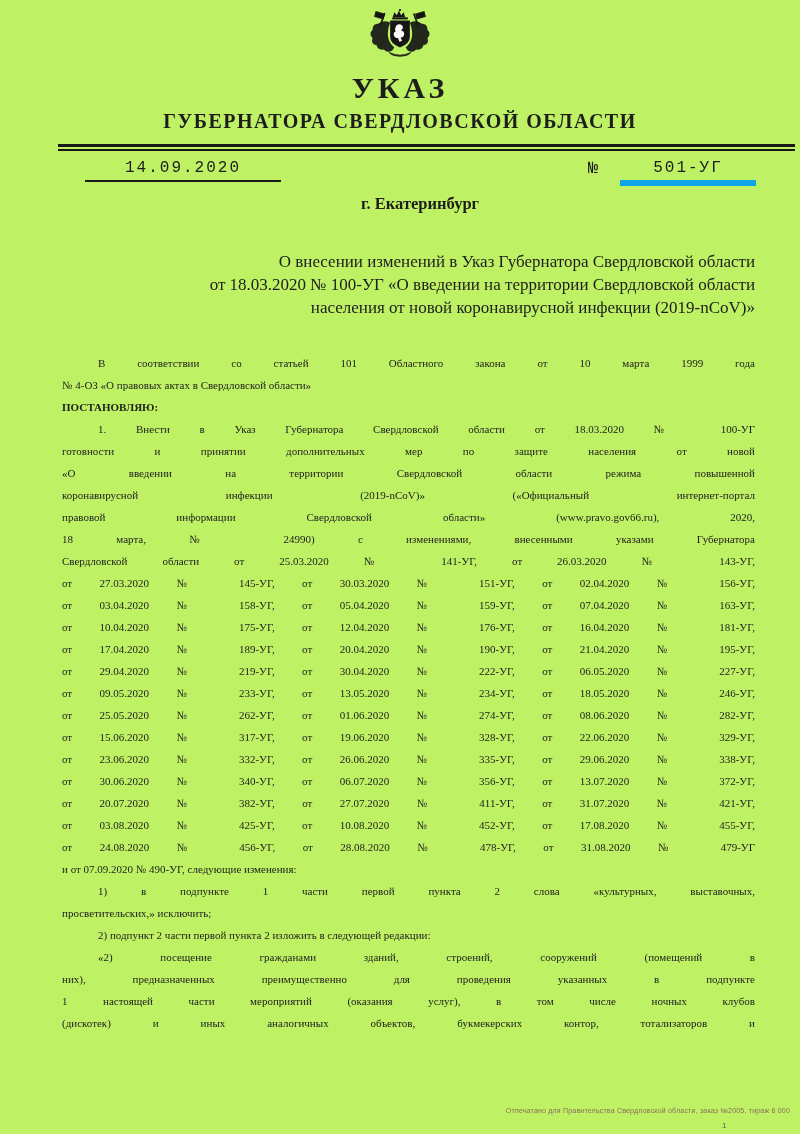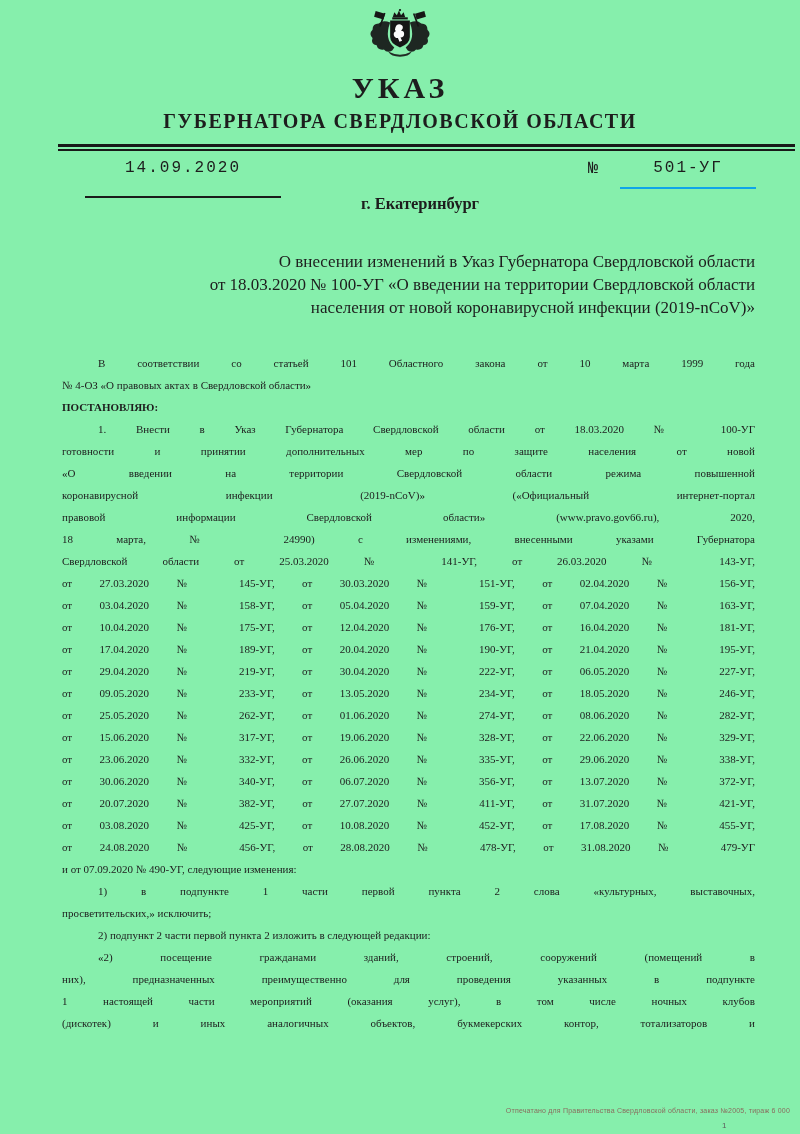--- a/index.html
+++ b/index.html
@@ -1,19 +1,19 @@
 <!DOCTYPE html>
 <html lang="ru"><head>
 <meta charset="utf-8">
 <style>
   html,body{margin:0;padding:0;background:#ffffff;}
   .page{
     position:relative;
     width:800px;height:1134px;
-    background:#86efac;
+    background:#bef264;
     font-family:"Liberation Serif", serif;
     color:#1d1d1d;
     overflow:hidden;
   }
   
   .header{padding-top:8px;text-align:center;}
   .emblem{display:block;margin:0 auto;}
   .h-title{
     margin-top:6px;
     font-size:30px;line-height:34px;font-weight:bold;
@@ -30,27 +30,27 @@
     width:737px;height:2px;
     border-top:3px solid #191919;
     border-bottom:2px solid #191919;
   }
   
   .meta{position:relative;height:30px;margin-top:8px;
         font-family:"Liberation Mono", monospace;font-size:16px;}
   .meta-date{
     position:absolute;left:85px;top:0;width:196px;
     text-align:center;letter-spacing:2px;
-    border-bottom:2px solid #1b1b1b;padding-bottom:19px;
+    border-bottom:2px solid #1b1b1b;padding-bottom:3px;
   }
   .meta-no{position:absolute;left:588px;top:0;font-size:17px;}
   .meta-num{
     position:absolute;left:620px;top:0;width:136px;
     text-align:center;letter-spacing:2px;
-    border-bottom:2px solid #0ea5e9;padding-bottom:10px;
+    border-bottom:6px solid #0ea5e9;padding-bottom:3px;
   }
   .city{
     margin-top:5px;text-align:center;
     font-size:16.5px;font-weight:bold;
     transform:translateX(20px);
   }
   
   .doc-title{
     margin:36px 45px 0 62px;
     font-size:17px;font-weight:normal;line-height:23px;

